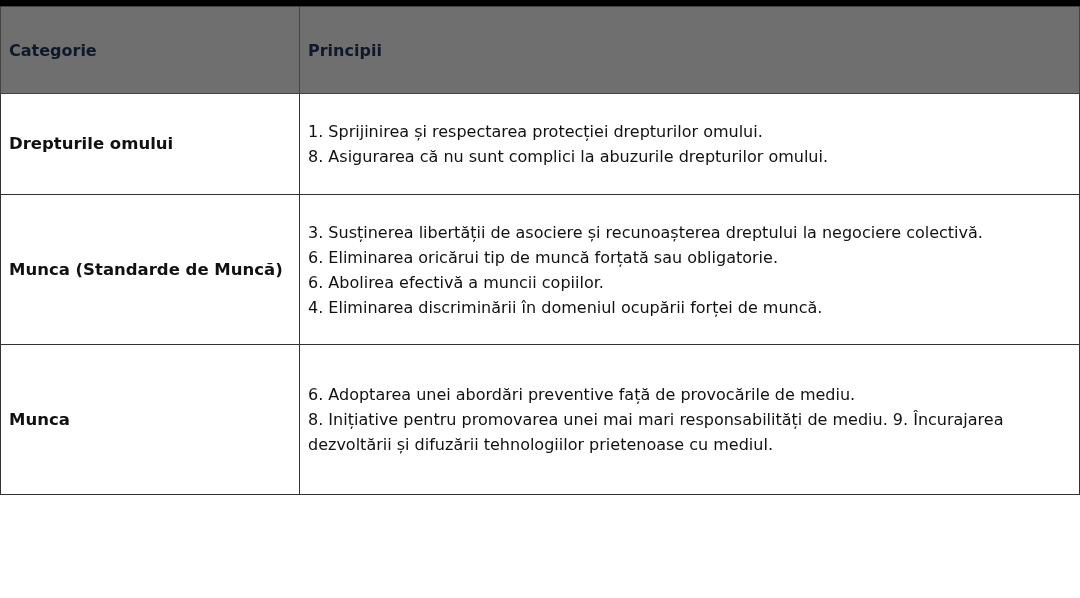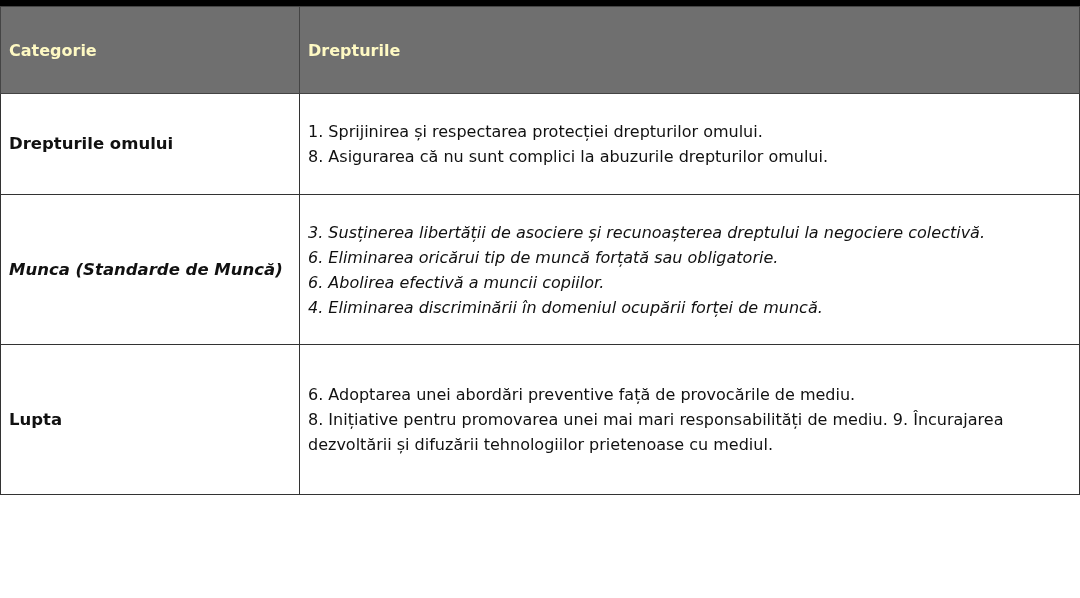--- a/index.html
+++ b/index.html
@@ -2,65 +2,65 @@
 <html><head>
   <meta charset="utf-8">
   <style>
     html, body { margin: 0; padding: 0; background: #ffffff; }
     body { width: 1080px; height: 598px; overflow: hidden; position: relative; font-family: "DejaVu Sans", sans-serif; }
     .topbar { position: absolute; left: 0; top: 0; width: 1080px; height: 6px; background: #000; }
     table { position: absolute; left: 0; top: 6px; width: 1079px; border-collapse: collapse; table-layout: fixed; }
     col.c1 { width: 299px; }
     col.c2 { width: 780px; }
     th, td { border: 1px solid #333; padding: 0 8px; vertical-align: middle; text-align: left; }
-    th { background: #6f6f6f; color: #fef9c3; font-weight: bold; font-size: 16px; height: 86px; border-color: #444; }
+    th { background: #6f6f6f; color: #0f172a; font-weight: bold; font-size: 16px; height: 86px; border-color: #444; }
     td { color: #111; font-size: 16px; line-height: 25px; }
     td.cat { font-weight: bold; font-size: 16.5px; line-height: 26px; }
     tr.r1 td { height: 100px; }
-    tr.r2 td { height: 149px; font-style: italic; }
+    tr.r2 td { height: 149px; }
     tr.r3 td { height: 149px; }
     tr.r4 td { height: 100px; }
     tr.r4 td { border-bottom: 3px solid #222; }
     .line { display: block; white-space: normal; }
     td.pr { }
   </style>
 </head>
 <body>
 
 <div class="topbar"></div>
 
 <table>
   <colgroup>
       <col class="c1">
       <col class="c2">
     </colgroup>
   <thead>
     <tr>
       <th>Categorie</th>
-      <th>Drepturile</th>
+      <th>Principii</th>
     </tr>
   </thead>
   <tbody>
     <tr class="r1">
       <td class="cat">Drepturile omului</td>
       <td class="pr">
         <span class="line">1. Sprijinirea și respectarea protecției drepturilor omului.</span>
         <span class="line">8. Asigurarea că nu sunt complici la abuzurile drepturilor omului.</span>
       </td>
     </tr>
     <tr class="r2">
       <td class="cat">Munca (Standarde de Muncă)</td>
       <td class="pr">
         <span class="line">3. Susținerea libertății de asociere și recunoașterea dreptului la negociere colectivă.</span>
         <span class="line">6. Eliminarea oricărui tip de muncă forțată sau obligatorie.</span>
         <span class="line">6. Abolirea efectivă a muncii copiilor.</span>
         <span class="line">4. Eliminarea discriminării în domeniul ocupării forței de muncă.</span>
       </td>
     </tr>
     <tr class="r3">
-      <td class="cat">Lupta</td>
+      <td class="cat">Munca</td>
       <td class="pr">
         <span class="line">6. Adoptarea unei abordări preventive față de provocările de mediu.</span>
         <span class="line">8. Inițiative pentru promovarea unei mai mari responsabilități de mediu. 9. Încurajarea dezvoltării și difuzării tehnologiilor prietenoase cu mediul.</span>
       </td>
     </tr>
   </tbody>
 </table>
 
 </body></html>

